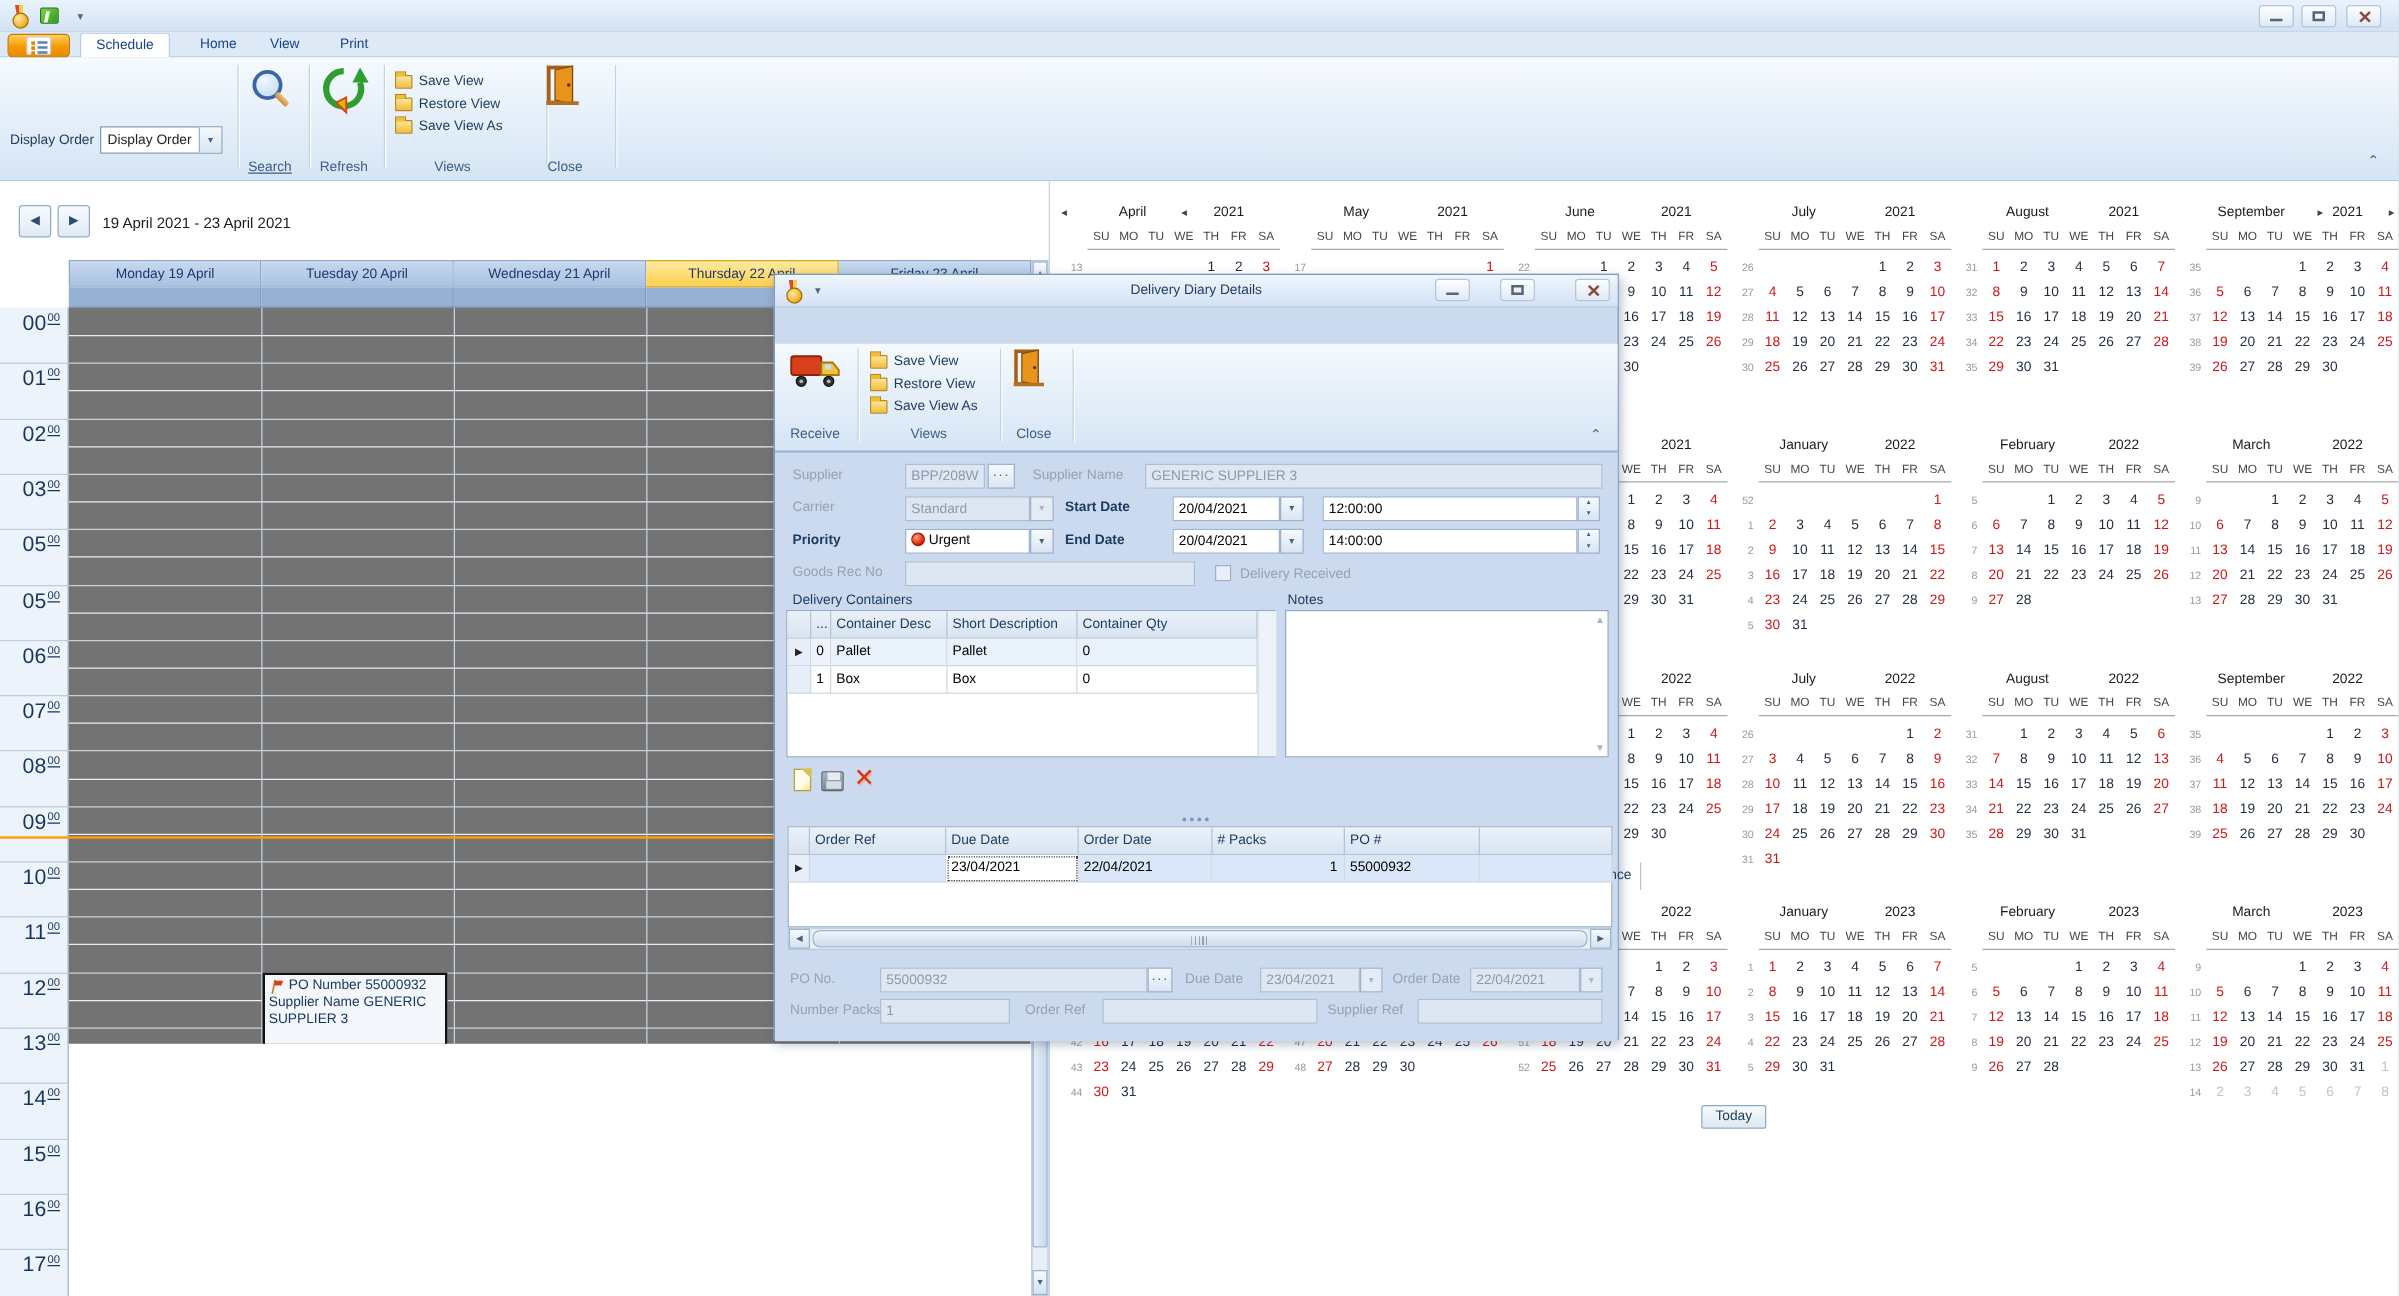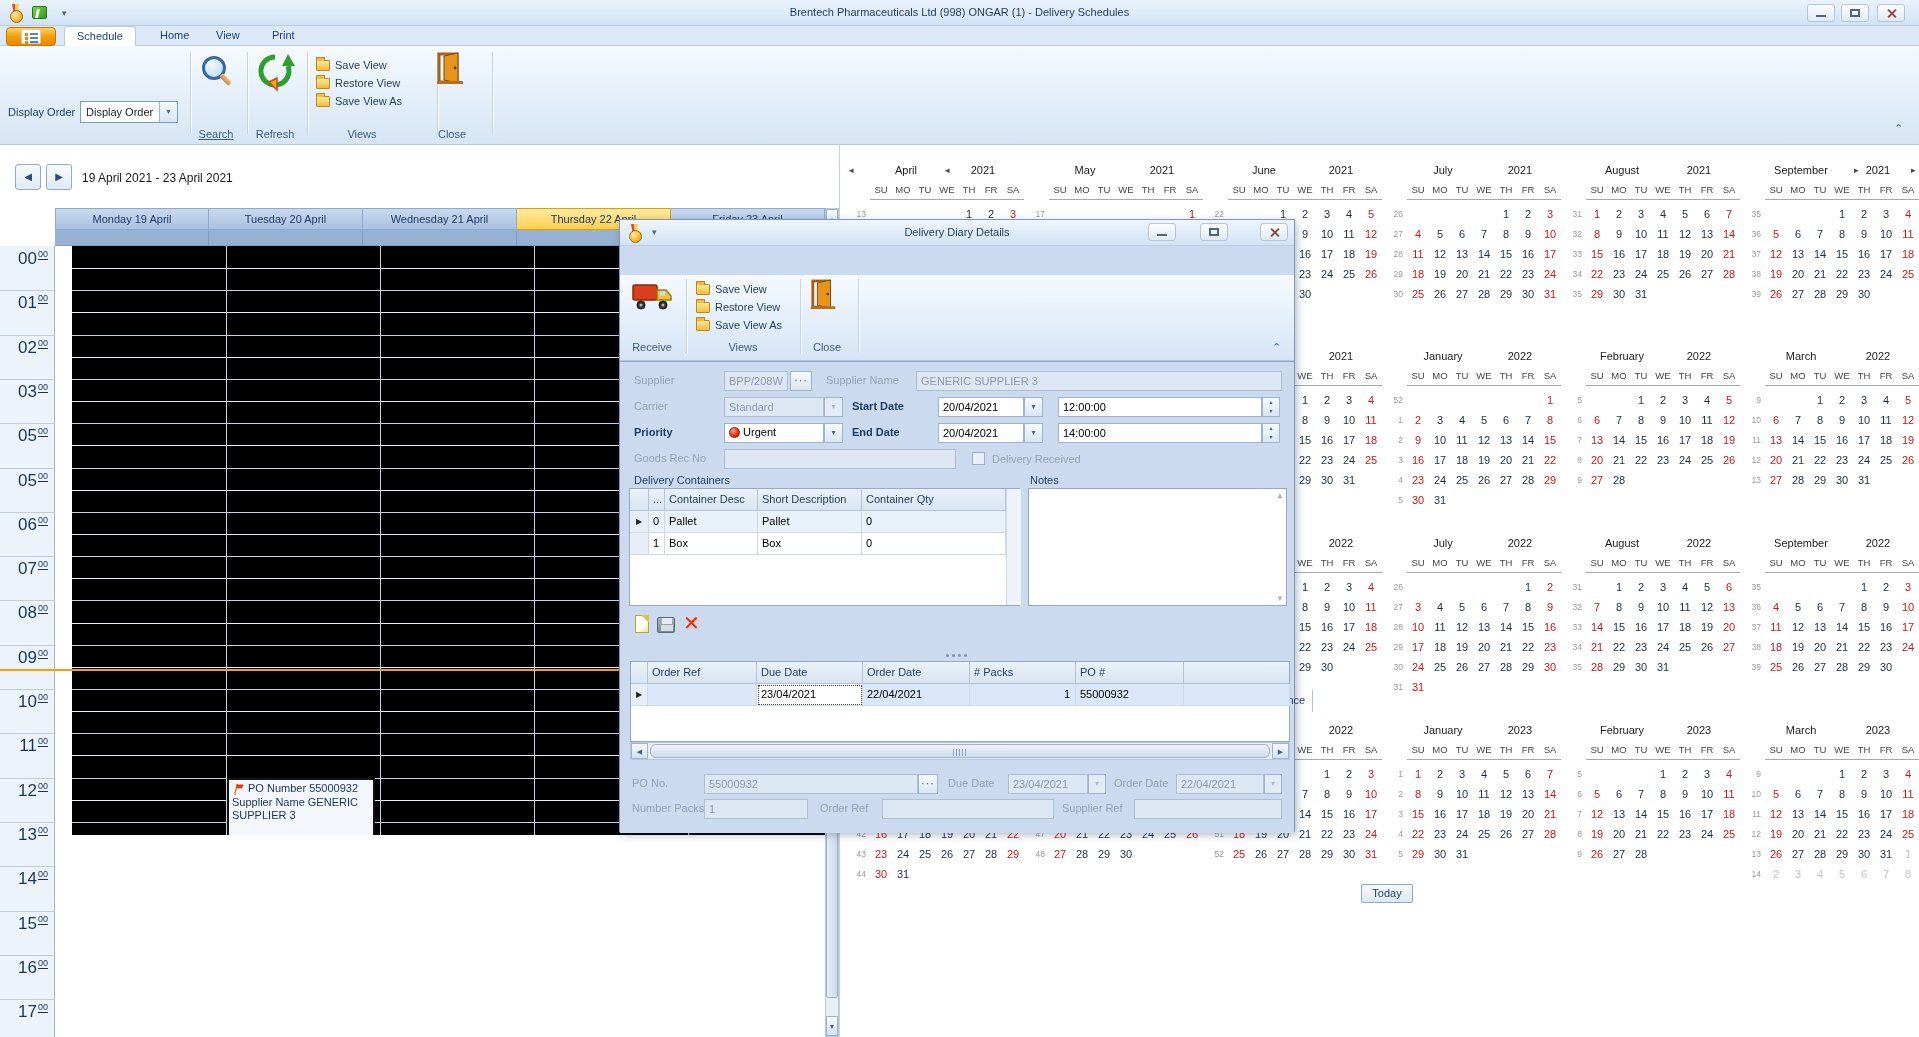--- a/index.html
+++ b/index.html
@@ -79,21 +79,21 @@
     background:linear-gradient(#c8d9ee,#a9c1e0);border-right:1px solid #8fa9cc;border-top:1px solid #8fa9cc;border-bottom:1px solid #8fa9cc;}
   .daycell:first-child{border-left:1px solid #8fa9cc;}
   .daycell.sel{background:linear-gradient(#ffeaa2,#fcd04e);border-color:#dfa000;}
   .allday{position:absolute;left:55px;top:85px;width:770px;height:16px;display:flex;}
   .alldaycell{width:154px;height:16px;background:#97b1d3;border-right:1px solid #7f9dc0;border-bottom:1px solid #7f9dc0;}
   .gutter{position:absolute;left:0;top:101px;width:55px;height:791px;background:#ecf3fb;border-right:1px solid #9fb6d0;}
   .gline{position:absolute;left:0;width:55px;height:0;border-top:1px solid #bfcddd;}
   .hourlbl{position:absolute;right:6px;color:#16355e;white-space:nowrap;}
   .hourlbl .hb{font-size:17px;}
   .hourlbl .hm{font-size:9px;vertical-align:7px;border-bottom:1px solid #16355e;margin-left:1px;}
-  .gridarea{position:absolute;left:72px;top:101px;width:770px;height:589px;background:#000000;overflow:hidden;border-right:1px solid #c6d2e0;}
+  .gridarea{position:absolute;left:55px;top:101px;width:770px;height:589px;background:#737373;overflow:hidden;border-right:1px solid #c6d2e0;}
   .hline{position:absolute;left:0;width:770px;border-top:1px solid #c6d2e0;}
   .hhalf{position:absolute;left:0;width:770px;border-top:1px solid #e8eef5;}
   .vline{position:absolute;top:0;height:791px;border-left:1px solid #c6d2e0;}
   .timeline{position:absolute;left:0;width:825px;border-top:2px solid #ff9e00;z-index:3;}
   .appt{position:absolute;background:#f3f6fa;border:2px solid #111;z-index:4;padding:2px 3px 0 3px;
     color:#16355e;line-height:13px;}
   .vsb{position:absolute;left:825px;top:63px;width:14px;height:829px;background:#e8eef6;border:1px solid #b6c8dd;}
   .sbbtn{position:absolute;left:0;width:12px;height:20px;background:linear-gradient(#f6fafd,#d5e2f0);
     border:1px solid #9db4d0;text-align:center;color:#44638b;font-size:7px;line-height:19px;}
   .sbthumb{position:absolute;left:0;width:12px;background:linear-gradient(90deg,#e6eef7,#c9d9ec);
@@ -155,21 +155,20 @@
 </style>
 </head>
 <body>
 
 <div class="screen">
 
   <div class="titlebar">
     <span class="ic-medal" style="left:9px;top:4px;"></span>
     <span class="ic-book" style="left:32px;top:6px;"></span>
     <span class="abs caret" style="left:62px;top:8px;">▾</span>
-    <span class="win-title">Brentech Pharmaceuticals Ltd (998) ONGAR (1) - Delivery Schedules</span>
     <span class="winbtn" style="right:84px;">
         <i class="g-min"></i>
       </span>
     <span class="winbtn" style="right:50px;">
         <i class="g-max"></i>
       </span>
     <span class="winbtn" style="right:14px;">
         <i class="g-x"></i>
       </span>
   </div>

